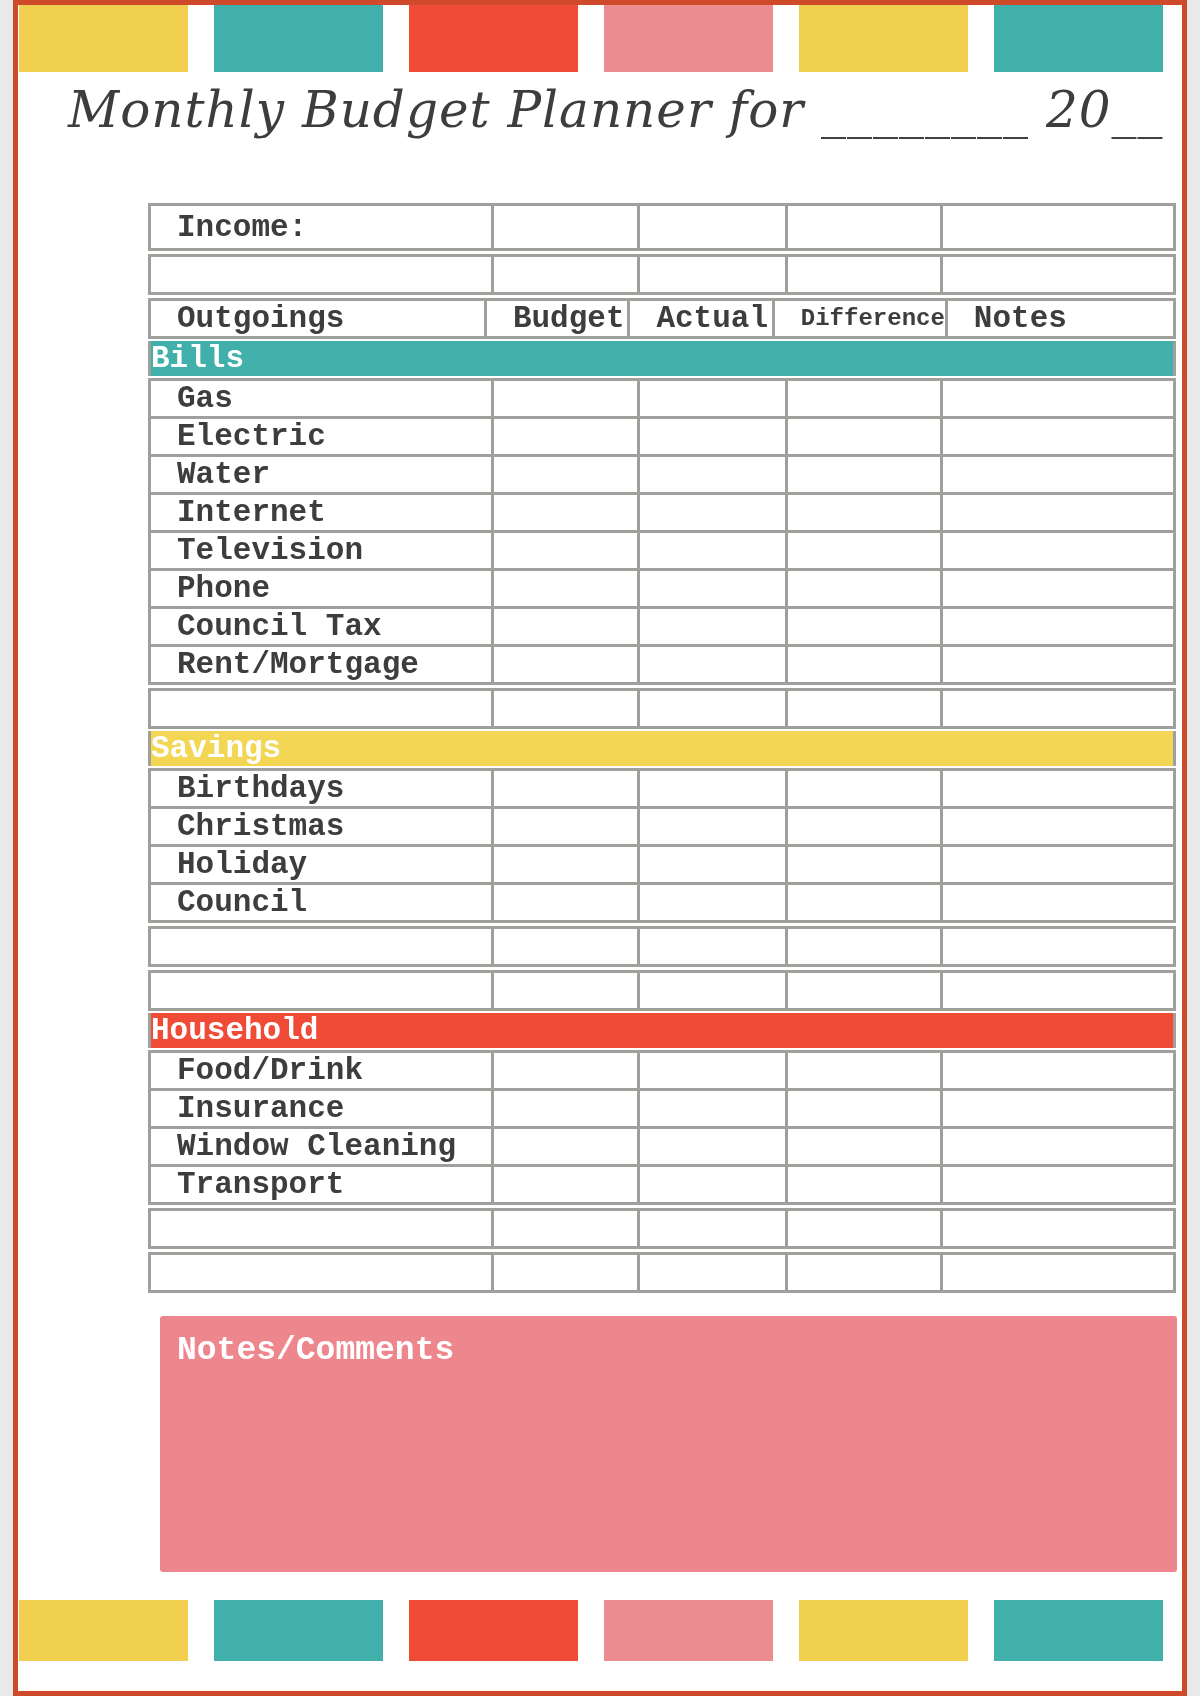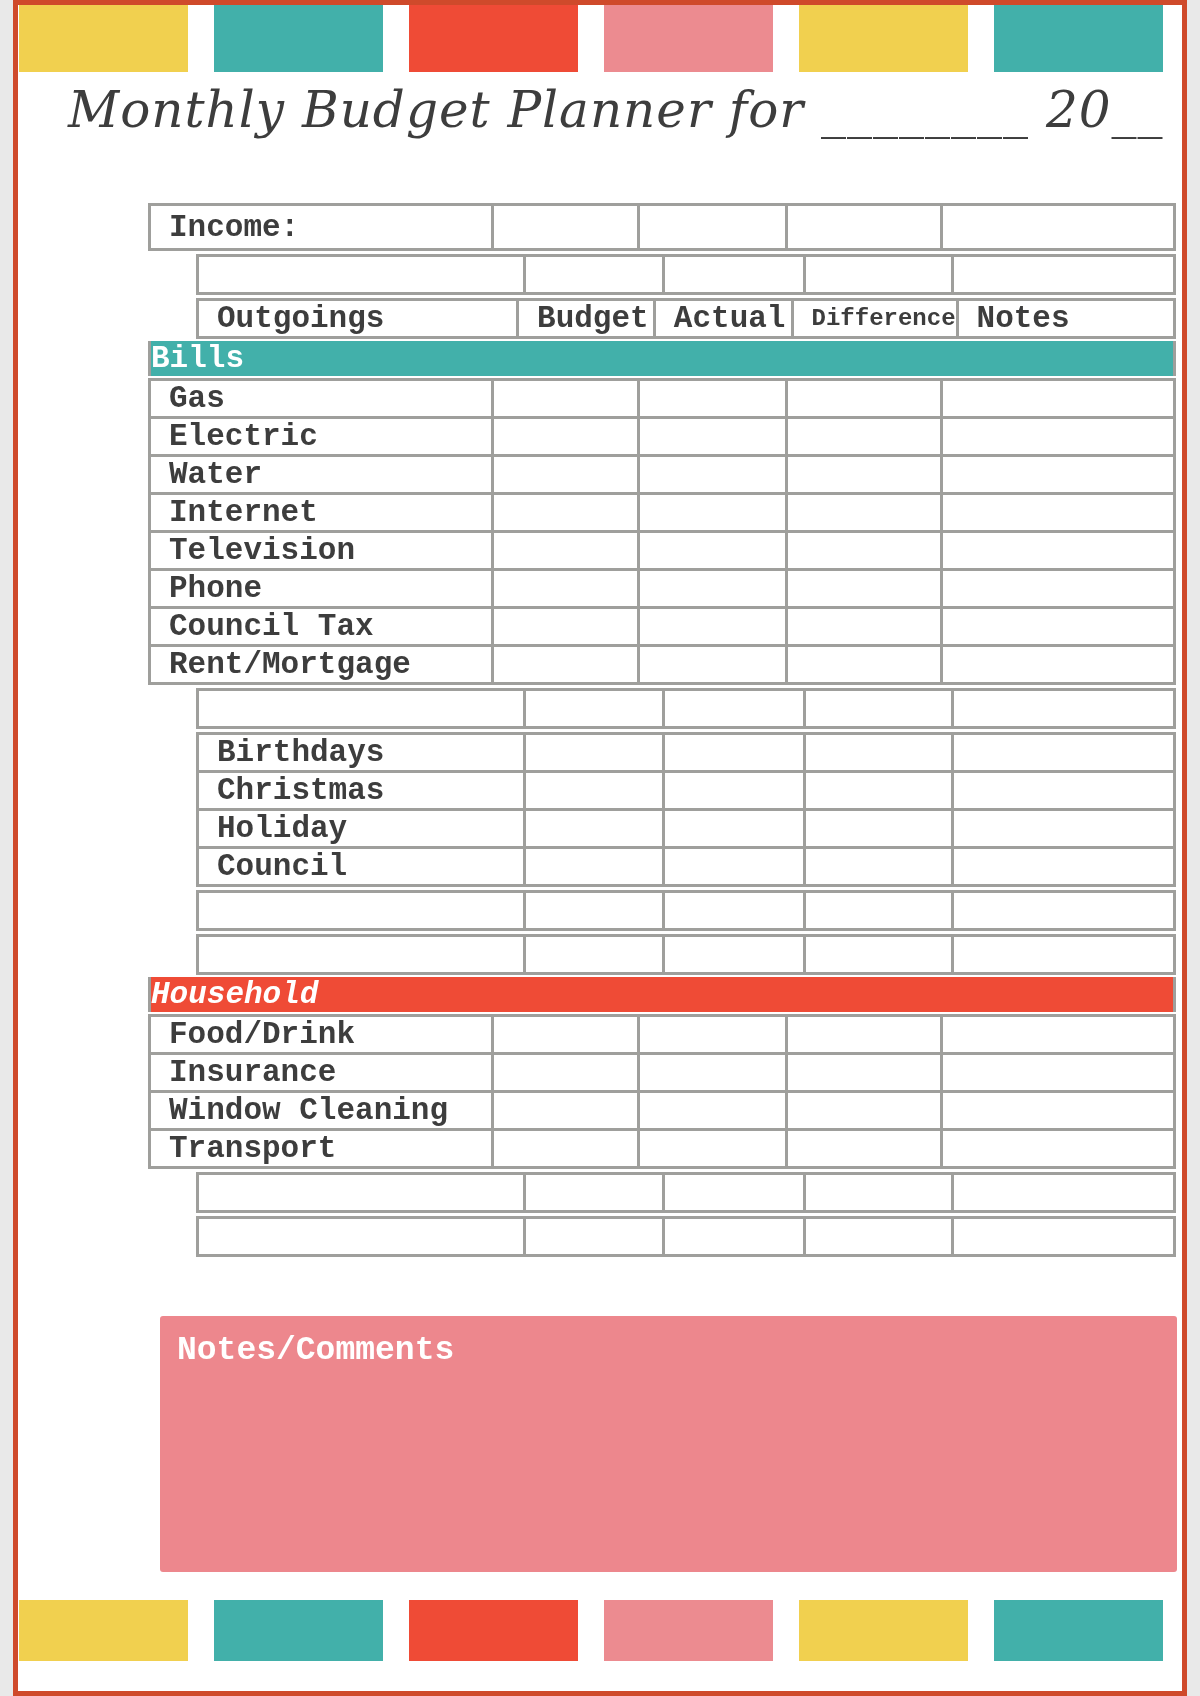--- a/index.html
+++ b/index.html
@@ -28,39 +28,39 @@
   }
   
   .twrap{position:absolute;left:130px;top:198px;width:1028px;}
   .tbl{
     display:grid;
     grid-template-columns:346fr 146fr 147fr 155fr 234fr;
     gap:3px;background:var(--grid,#9f9f9c);
     border:3px solid var(--grid,#9f9f9c);
     box-sizing:border-box;grid-auto-rows:35px;
   }
-  .tbl + .tbl{margin-top:3px;margin-left:48px;}
+  .tbl + .tbl{margin-top:3px;}
   .tbl-income{grid-auto-rows:42px;}
   .trow{display:contents;}
   .cell{background:#fff;}
   .cell.label{
-    display:flex;align-items:center;padding-left:18px;
+    display:flex;align-items:center;padding-left:26px;
     font-weight:bold;font-size:31px;color:var(--text,#3d3d3d);
   }
   .cell.label.small{font-size:24px;}
   .band{
     height:35px;margin:2px 0;box-sizing:content-box;
     border-left:3px solid var(--grid,#9f9f9c);
     border-right:3px solid var(--grid,#9f9f9c);
     display:flex;align-items:center;
     font-weight:bold;font-size:31px;color:#fff;
   }
   .band-bills{background:var(--teal,#42b0aa);}
   .band-savings{background:var(--yellow_band,#f4d655);}
-  .band-household{background:var(--red,#ef4b36);font-style:italic;}
+  .band-household{background:var(--red,#ef4b36);}
   
   .notes{
     position:absolute;left:142px;top:1311px;width:1017px;height:256px;
     background:var(--notes_pink,#ed878d);border-radius:3px;
     padding:16px 0 0 17px;box-sizing:border-box;
   }
   .notes .nlabel{font-weight:bold;font-size:33px;color:#fff;}
 </style>
 </head>
 <body>
@@ -175,20 +175,21 @@
     <div class="tbl">
       <div class="trow">
         <div class="cell"></div>
         <div class="cell"></div>
         <div class="cell"></div>
         <div class="cell"></div>
         <div class="cell"></div>
       </div>
     </div>
 
+    <div class="band band-savings">Savings</div>
 
     <div class="tbl">
       <div class="trow">
         <div class="cell label">Birthdays</div>
         <div class="cell"></div>
         <div class="cell"></div>
         <div class="cell"></div>
         <div class="cell"></div>
       </div>
       <div class="trow">

